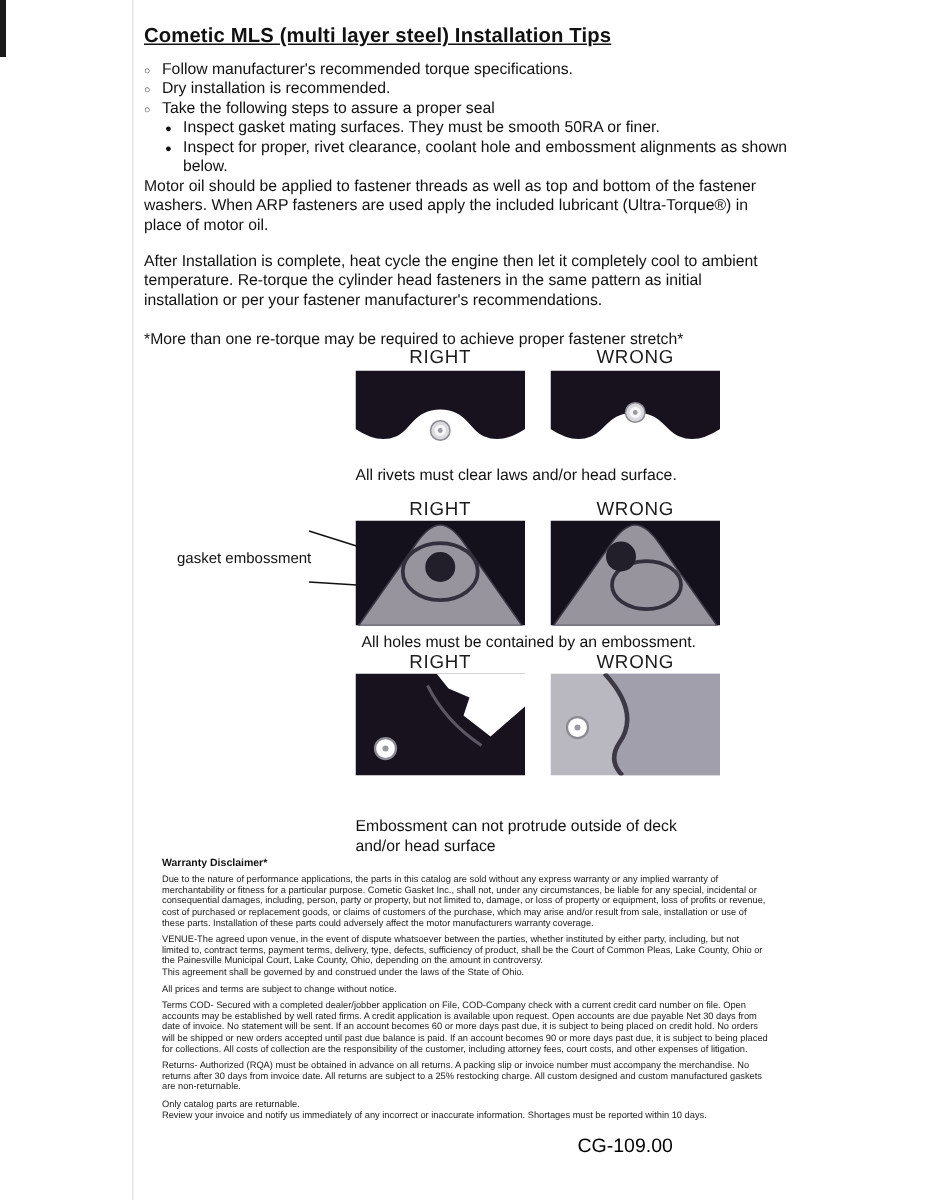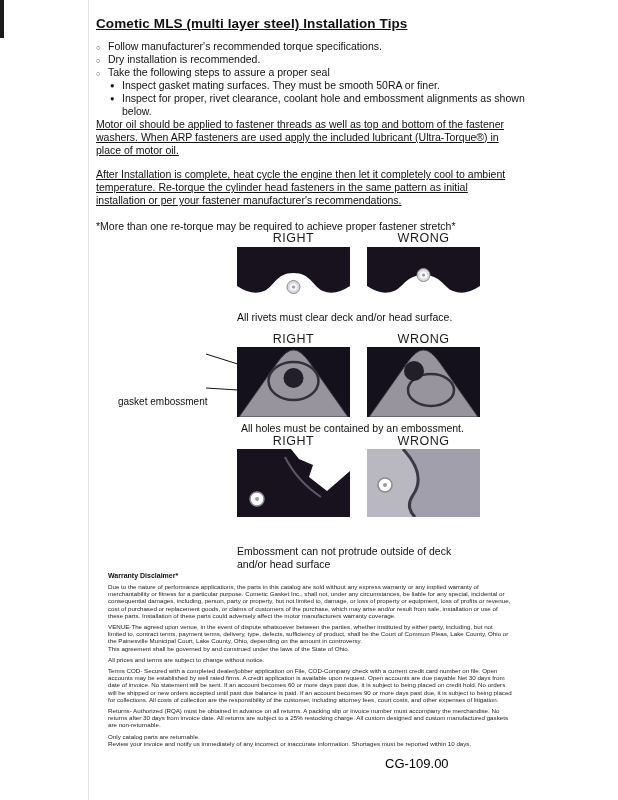--- a/index.html
+++ b/index.html
@@ -13,21 +13,21 @@
 
   
   .top-text{position:absolute;left:96px;top:16px;width:430px;}
   .doc-title{font-size:13.5px;font-weight:bold;text-decoration:underline;margin:0 0 9px 0;letter-spacing:.1px;}
   .bullets{margin:0;padding:0;list-style:none;font-size:10.5px;line-height:13px;}
   .bullets li{position:relative;padding-left:12px;}
   .bullets li.lvl1::before{content:"\25CB";position:absolute;left:0;top:1px;font-size:7px;color:#222;}
   .bullets li.lvl2{margin-left:14px;}
   .bullets li.lvl2::before{content:"\25CF";position:absolute;left:0;top:0px;font-size:7.5px;color:#111;}
   .diesel-heading{font-size:12px;font-weight:bold;margin:14px 0 7px 0;}
-  .body-para{font-size:10.5px;line-height:13px;margin:0 0 11px 0;width:412px;text-decoration:underline;}
+  .body-para{font-size:10.5px;line-height:13px;margin:0 0 11px 0;width:412px;}
   .retorque-note{font-size:10.5px;line-height:13px;margin:13px 0 0 0;width:412px;}
 
   
   .col-label{position:absolute;width:113px;text-align:center;font-size:12.5px;color:#1c1c1c;letter-spacing:.5px;}
   .fig{position:absolute;width:113px;}
   .fig svg{display:block;}
   .fig-caption{position:absolute;font-size:10.5px;line-height:12.5px;color:#111;}
   .callout{position:absolute;font-size:10px;line-height:12px;color:#111;}
   .prelike{white-space:pre-line;}
   .fig-dark{fill:#18121f;}
@@ -85,26 +85,26 @@
     </svg>
   </div>
   <div class="fig" style="left:367px;top:247px;">
     <svg width="113" height="57" viewBox="0 0 113 57">
       <path class="fig-dark" d="M0,0 H113 V39 Q98,49 86,44 C76,40 74,28 56.5,28 C39,28 37,40 27,44 Q15,49 0,39 Z"></path>
       <circle class="rivet-outer" cx="56.5" cy="28" r="6.5"></circle>
       <circle class="rivet-inner" cx="56.5" cy="28" r="3.8"></circle>
       <circle class="rivet-dot" cx="56.5" cy="28" r="1.6"></circle>
     </svg>
   </div>
-  <div class="fig-caption" style="left:237px;top:311px;">All rivets must clear deck and/or head surface.</div>
+  <div class="fig-caption" style="left:237px;top:311px;">All rivets must clear laws and/or head surface.</div>
 
   <div class="col-label" style="left:237px;top:332px;">RIGHT</div>
   <div class="col-label" style="left:367px;top:332px;">WRONG</div>
 
-  <div class="callout" style="left:118px;top:396px;">gasket embossment</div>
+  <div class="callout" style="left:118px;top:367px;">gasket embossment</div>
 
   <svg style="position:absolute;left:202px;top:342px;" width="95" height="60" viewBox="0 0 95 60">
     <defs>
       <marker id="ah" markerWidth="8" markerHeight="8" refX="6" refY="3" orient="auto">
         <path d="M0,0 L7,3 L0,6 Z" fill="#111"></path>
       </marker>
     </defs>
     <line x1="4" y1="12" x2="80" y2="36" stroke="#111" stroke-width="1" marker-end="url(#ah)"></line>
     <line x1="4" y1="46" x2="52" y2="49" stroke="#111" stroke-width="1" marker-end="url(#ah)"></line>
   </svg>

